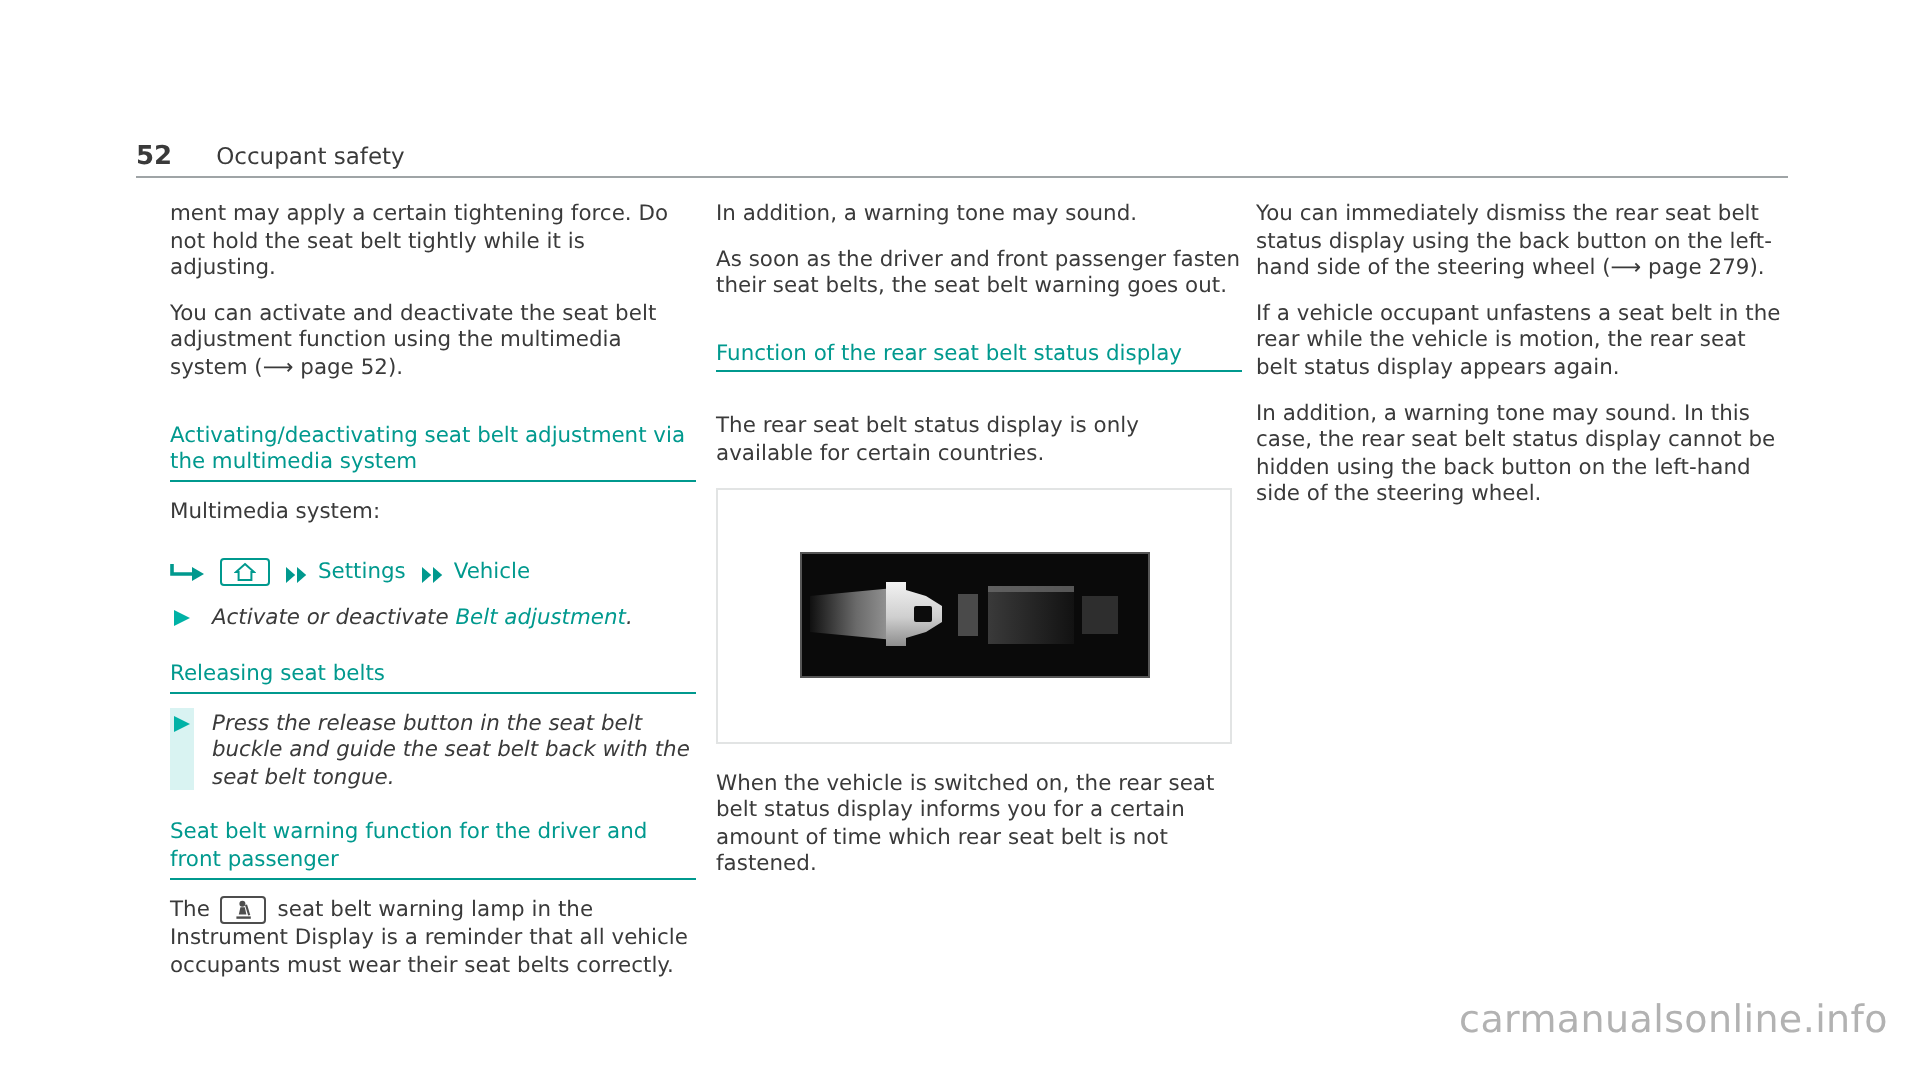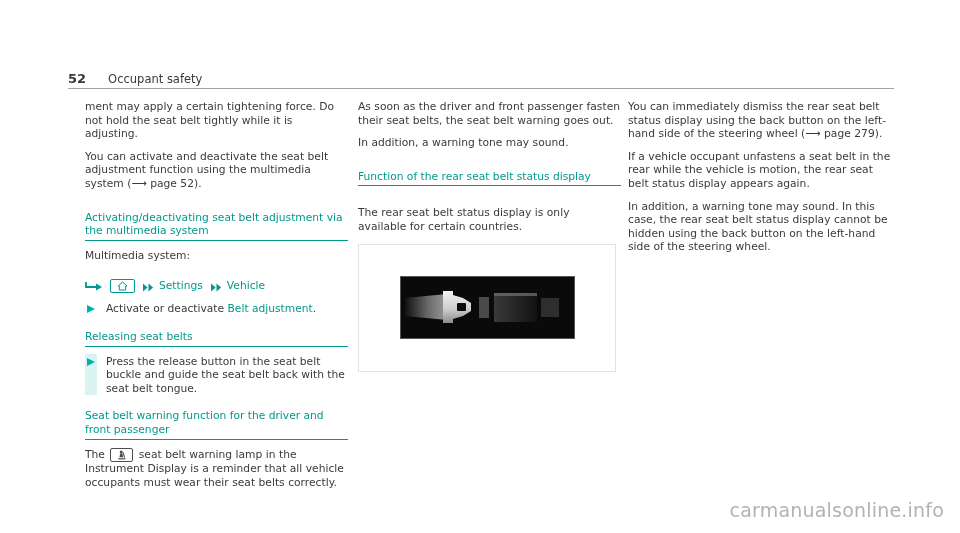--- a/index.html
+++ b/index.html
@@ -114,21 +114,21 @@
     width: 25px;
     height: 14px;
     border: 1px solid #00998e;
     border-radius: 2px;
     box-sizing: border-box;
   }
   .icon-dblarrow { display: inline-block; width: 11px; height: 9px; margin-left: 3px; }
   .mm-word { color: #00998e; }
 
   
-  .steps { margin-top: 8px; }
+  .steps { margin-top: 8px; font-style: italic; }
   .step {
     position: relative;
     padding-left: 21px;
     margin-bottom: 6px;
     font-size: 10.7px;
     line-height: 13.6px;
     color: #3a3a3a;
   }
   .step .tri {
     position: absolute;
@@ -283,22 +283,22 @@
             <path d="M3.2 3.6 L5.4 3.6 L6.2 7.2 L2.4 7.2 Z" fill="#4d4d4d"></path>
             <path d="M1.2 8.2 L8.4 8.2 L8.4 9.4 L1.2 9.4 Z" fill="#4d4d4d"></path>
             <path d="M6.0 2.4 L7.6 7.6" stroke="#4d4d4d" stroke-width="1.1" fill="none"></path>
           </svg>
         </span><span> seat belt warning lamp in the Instrument Display is a reminder that all vehicle occupants must wear their seat belts correctly.</span></p>
 
   </div>
 
   <div class="col col-2">
 
+    <p class="body">In addition, a warning tone may sound.</p>
     <p class="body">As soon as the driver and front passenger fasten their seat belts, the seat belt warning goes out.</p>
-    <p class="body">In addition, a warning tone may sound.</p>
 
     <h2 class="subhead first">Function of the rear seat belt status display</h2>
 
     <p class="body" style="margin-top:20px">The rear seat belt status display is only available for certain countries.</p>
 
     <div class="figure">
       <div class="figure-inner">
         <svg class="belt-svg" width="172" height="60" viewBox="0 0 172 60">
           <defs>
             <linearGradient id="gStrap" x1="0" y1="0" x2="1" y2="0">
@@ -326,20 +326,21 @@
           <path d="M78 19 L88 19 L88 40 L78 40 Z" fill="#4a4a4a"></path>
 
           <path d="M93 15 L136 15 L136 44 L93 44 Z" fill="url(#gBody)"></path>
           <path d="M93 15 L136 15 L136 18 L93 18 Z" fill="#6d6d6d" opacity="0.75"></path>
 
           <path d="M140 20 L158 20 L158 39 L140 39 Z" fill="#2e2e2e"></path>
         </svg>
       </div>
     </div>
 
+    <p class="body" style="margin-top:13px">When the vehicle is switched on, the rear seat belt status display informs you for a certain amount of time which rear seat belt is not fastened.</p>
 
   </div>
 
   <div class="col col-3">
 
     <p class="body"><span>You can immediately dismiss the rear seat belt status display using the back button on the left-hand side of the steering wheel (</span><span>⟶ page 279</span><span>).</span></p>
 
     <p class="body">If a vehicle occupant unfastens a seat belt in the rear while the vehicle is motion, the rear seat belt status display appears again.</p>
 
     <p class="body">In addition, a warning tone may sound. In this case, the rear seat belt status display cannot be hidden using the back button on the left-hand side of the steering wheel.</p>

